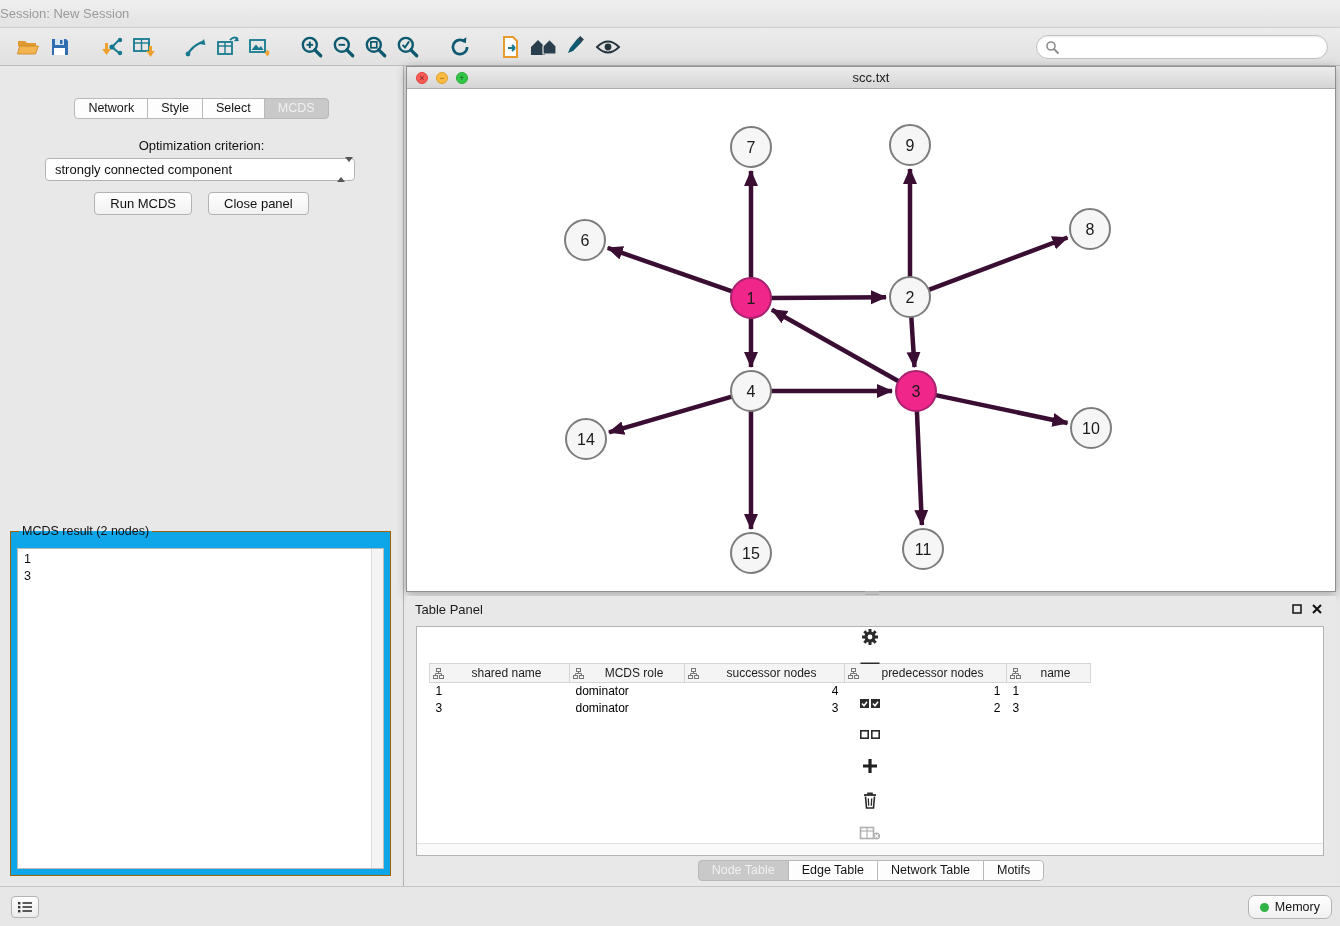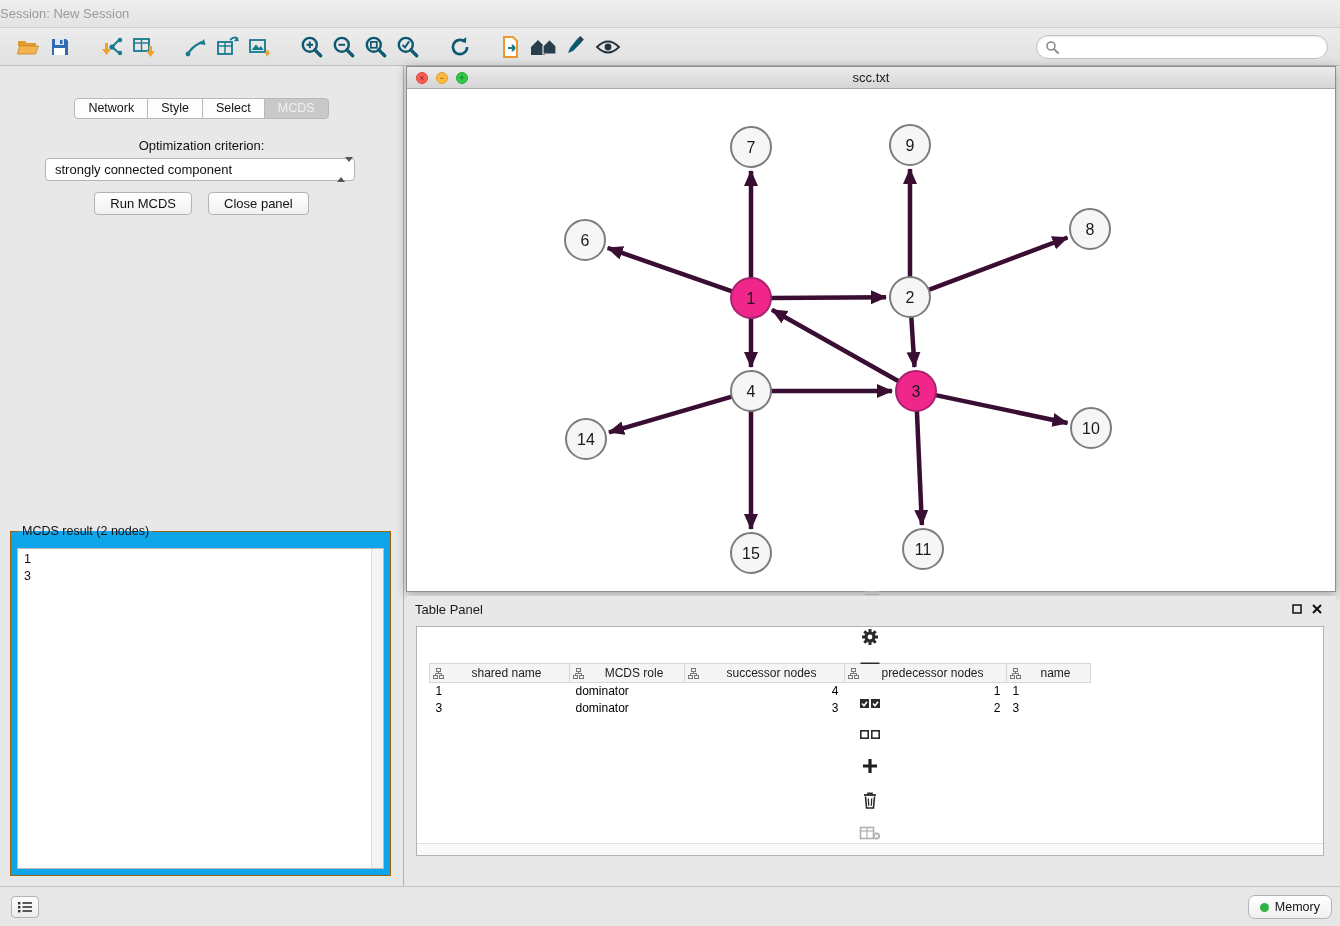--- a/index.html
+++ b/index.html
@@ -557,20 +557,26 @@
           <td class="al">3</td>
           <td class="al">dominator</td>
           <td class="ar">3</td>
           <td class="ar">2</td>
           <td class="al">3</td>
         </tr>
       </tbody>
     </table>
     <div class="hscroll"></div>
   </div>
+  <div class="seg tp-tabs">
+    <div class="tab active">Node Table</div>
+    <div class="tab">Edge Table</div>
+    <div class="tab">Network Table</div>
+    <div class="tab">Motifs</div>
+  </div>
 </div>
 
 <div class="statusbar">
   <button class="list-btn">
     <span>
         <svg class="ic" width="16" height="14" viewBox="0 0 16 14">
           <g stroke="#333" stroke-width="1.6">
             <line x1="5.5" y1="3" x2="15" y2="3"></line>
             <line x1="5.5" y1="7" x2="15" y2="7"></line>
             <line x1="5.5" y1="11" x2="15" y2="11"></line>

